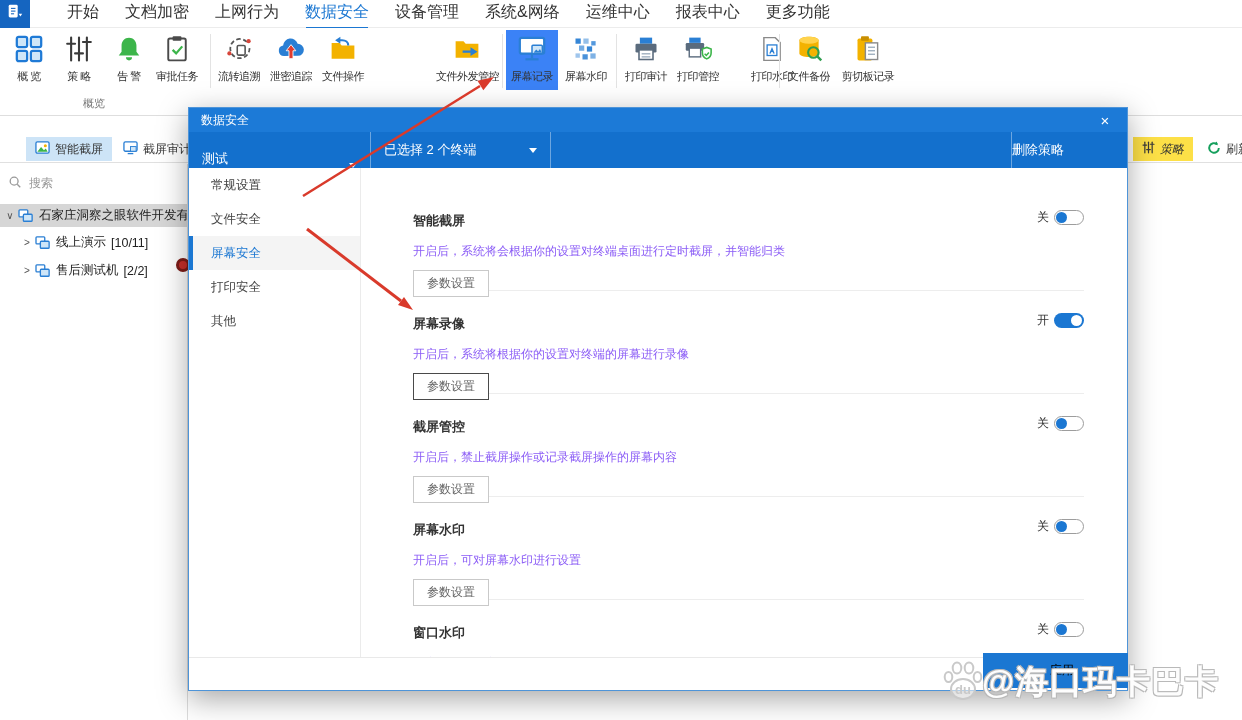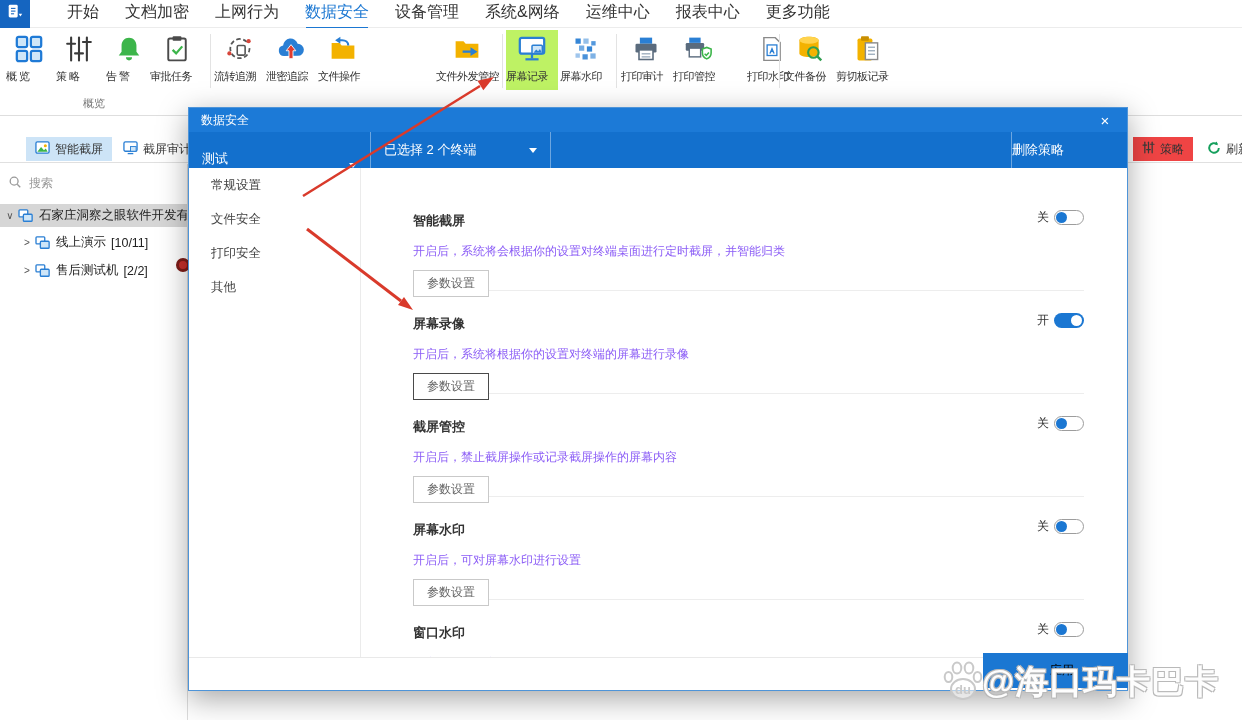--- a/index.html
+++ b/index.html
@@ -13,40 +13,40 @@
   .appbtn { width:30px; height:28px; background:#1565c0; display:flex; align-items:center;
             justify-content:center; margin-right:24px; }
   .menu-item { margin:0 13px; font-size:16px; color:#333; height:32px; line-height:28px;
                position:relative; white-space:nowrap; }
   .menu-item.active { color:#1b77d2; }
   .menu-item.active::after { content:""; position:absolute; left:1px; right:1px; bottom:1px;
                height:2px; background:#1b77d2; }
 
   
   .ribbon { position:absolute; left:0; top:28px; width:1242px; height:65px; background:#fff; z-index:2; }
-  .ribbon-item { position:absolute; top:2px; height:60px; padding-top:2px; }
-  .ribbon-item.selected { background:#bef264; }
+  .ribbon-item { position:absolute; top:2px; height:60px; text-align:center; padding-top:2px; }
+  .ribbon-item.selected { background:#3b82f6; }
   .ricon { height:34px; display:flex; align-items:center; justify-content:center; }
   .rlabel { font-size:11px; letter-spacing:-0.5px; color:#333; margin-top:3px; white-space:nowrap; }
   .rdivider { position:absolute; top:6px; height:54px; width:1px; background:#e3e3e3; }
 
   .grouprow { position:absolute; left:0; top:93px; width:1242px; height:23px; background:#fff;
               border-bottom:1px solid #dedede; z-index:2; }
   .group-label { position:absolute; left:54px; top:3px; width:80px; text-align:center;
                  font-size:11px; color:#777; }
 
   
   .subbar { position:absolute; left:0; top:116px; width:1242px; height:47px; background:#fff;
             border-bottom:1px solid #e0e0e0; z-index:2; }
   .subitem { position:absolute; top:21px; height:24px; display:flex; align-items:center; gap:5px;
              font-size:12px; color:#333; padding:0 9px; white-space:nowrap; }
   .subitem.selected { background:#cde4f7; }
   .record-dot { position:absolute; left:176px; top:142px; width:14px; height:14px; border-radius:50%;
                 background:#c9302c; border:3px solid #7e1d18; }
-  .subitem.rightbtn { background:#ef4444; }
+  .subitem.rightbtn { background:#fde047;font-style:italic; }
 
   
   .sidepanel { position:absolute; left:0; top:164px; width:188px; height:556px; background:#fff;
                border-right:1px solid #dcdcdc; z-index:1; }
   .search { margin:11px 0 12px 8px; display:flex; align-items:center; gap:7px;
             color:#999; font-size:12px; }
   .trow { height:23px; display:flex; align-items:center; font-size:12.5px; color:#222;
           white-space:nowrap; overflow:hidden; }
   .trow .chev { width:14px; text-align:center; color:#555; font-size:10px; flex:0 0 auto; }
   .trow .ticon { margin:0 5px 0 1px; flex:0 0 auto; display:flex; }
@@ -460,20 +460,21 @@
       <div class="dlg-spacer"></div>
       <div class="delete-btn">
         <span>删除策略</span>
       </div>
     </div>
 
     <div class="dlg-body">
       <div class="dlg-nav">
         <div class="nav-item">常规设置</div>
         <div class="nav-item">文件安全</div>
+        <div class="nav-item active">屏幕安全</div>
         <div class="nav-item">打印安全</div>
         <div class="nav-item">其他</div>
       </div>
 
       <div class="dlg-content">
 
         <div class="section">
           <div class="sec-title">智能截屏</div>
           <div class="sec-desc">开启后，系统将会根据你的设置对终端桌面进行定时截屏，并智能归类</div>
           <span class="sec-btn">参数设置</span>

